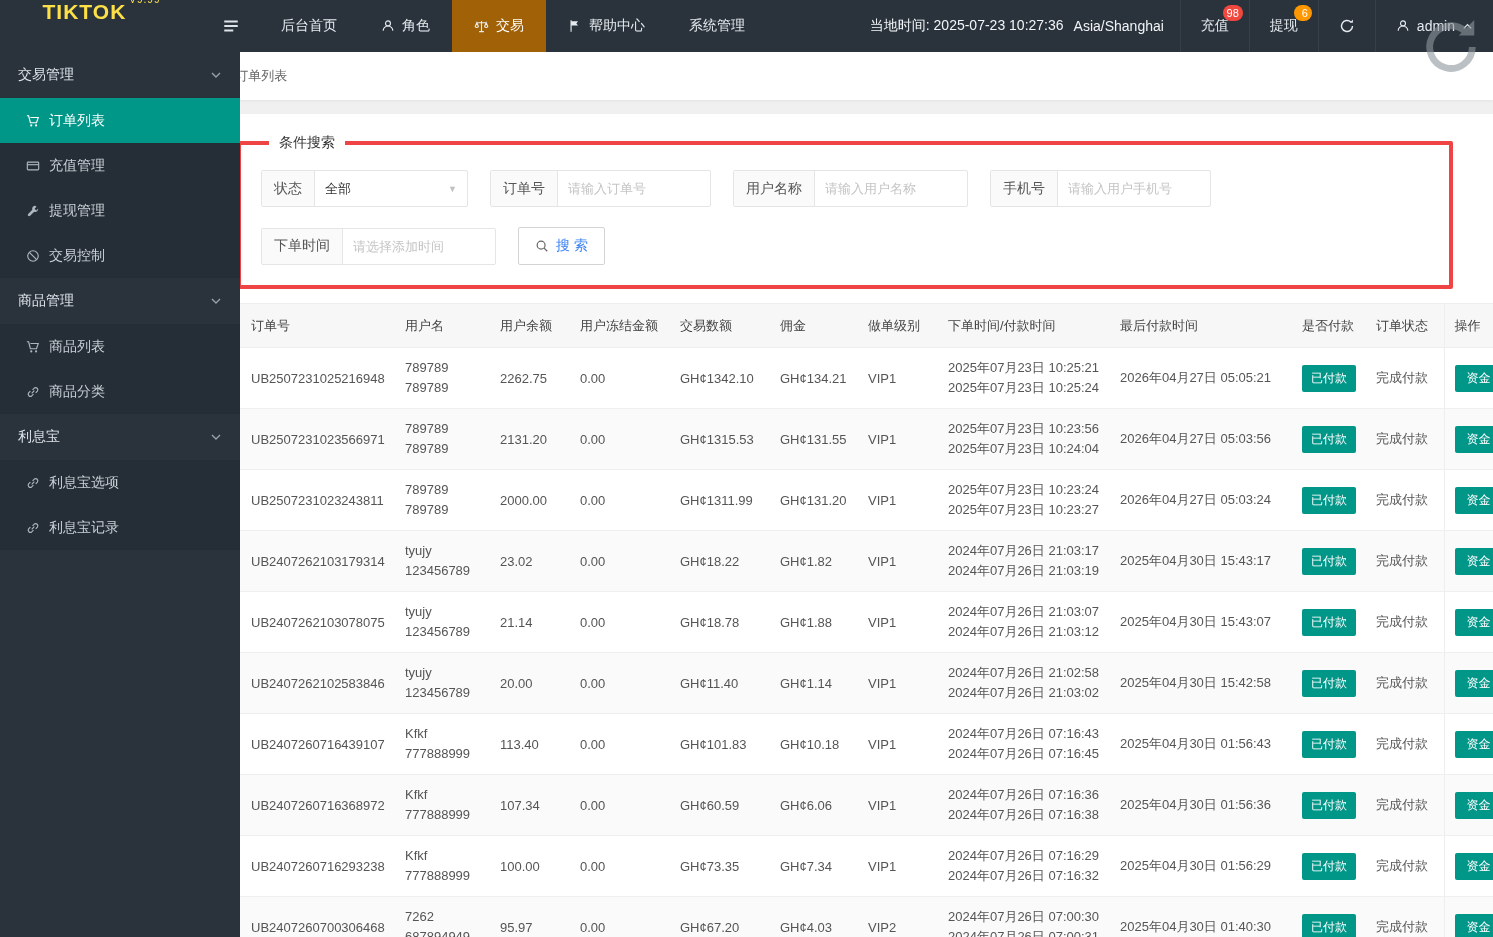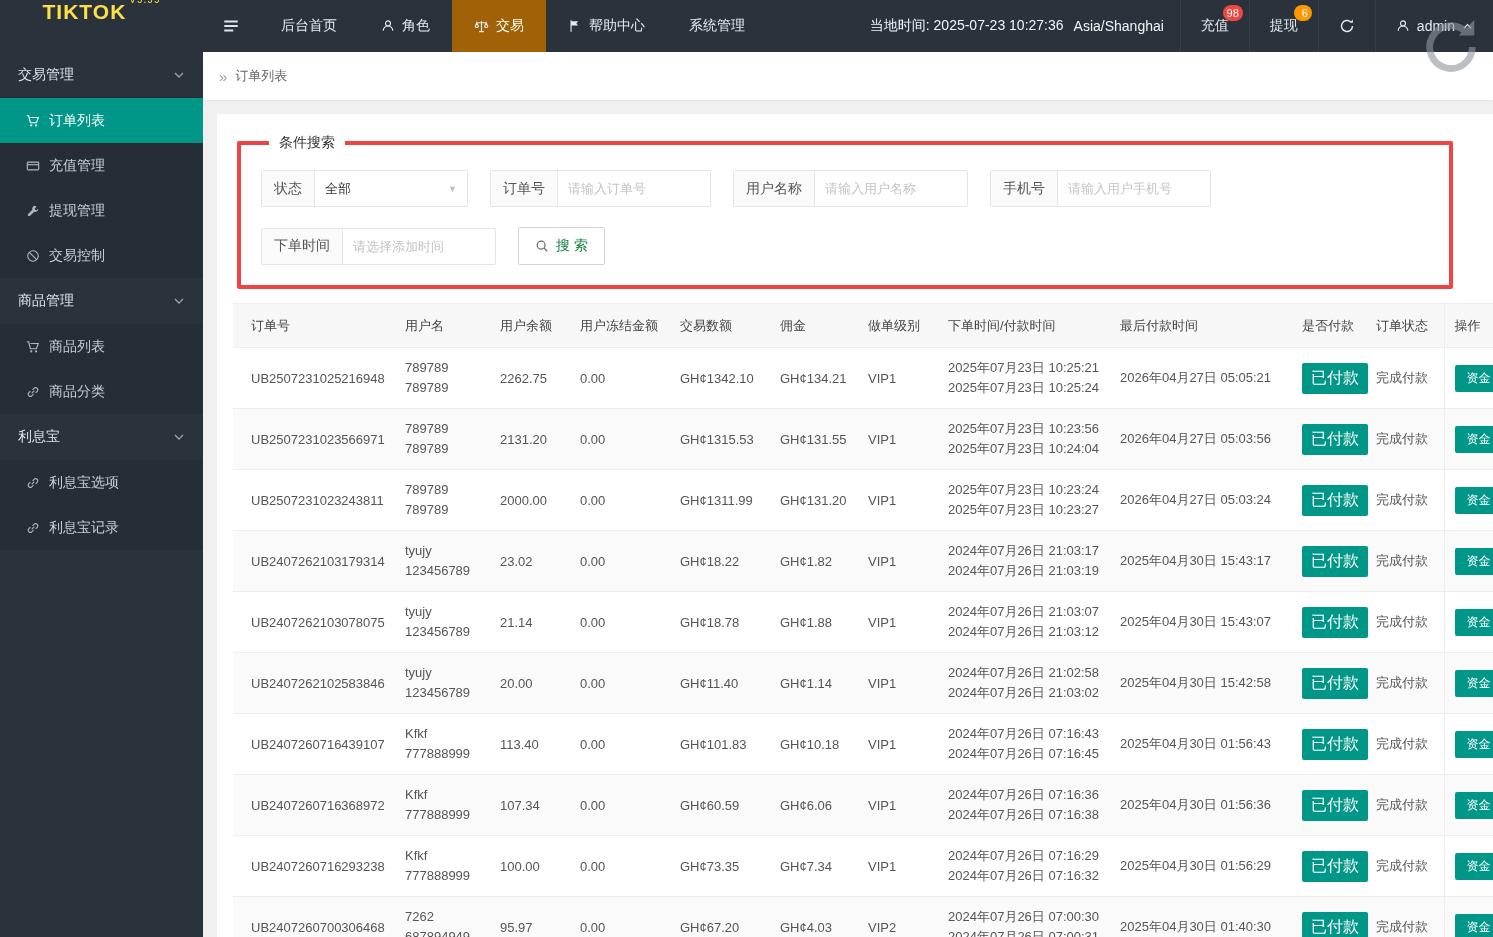--- a/index.html
+++ b/index.html
@@ -26,21 +26,21 @@
   .badge { position:absolute; top:5px; right:6px; min-width:18px; height:16px; border-radius:8px;
     font-size:11px; line-height:16px; text-align:right; padding:0 4px; color:#fff; }
   .badge.red { background:#f0483e; }
   .badge.orange { background:#ff9800; }
   .admin-item { display:flex; align-items:center; gap:7px; }
 
   
   .watermark { position:absolute; left:1420px; top:16px; z-index:50; color:#8f979d; opacity:.6; pointer-events:none; }
 
   
-  .sidebar { position:absolute; top:52px; left:0; width:203px; bottom:0; background:#2a323c; z-index:30; }
+  .sidebar { position:absolute; top:52px; left:0; width:240px; bottom:0; background:#2a323c; z-index:30; }
   .group-title { height:46px; display:flex; align-items:center; padding:0 18px; font-size:14px;
     color:#dde3e8; cursor:pointer; }
   .group-title .chev { margin-left:auto; color:#98a1a9; }
   .submenu { background:#252d36; }
   .sub-item { height:45px; display:flex; align-items:center; gap:9px; padding-left:26px;
     font-size:14px; color:#c9d0d6; cursor:pointer; }
   .sub-item .ic { color:#aeb7bf; }
   .sub-item.active { background:#009688; color:#fff; }
   .sub-item.active .ic { color:#fff; }
 
@@ -58,36 +58,36 @@
   .search-row { display:flex; align-items:center; gap:22px; }
   .search-row + .search-row { margin-top:20px; }
   .input-group { display:flex; height:37px; border:1px solid #e5e5e5; border-radius:2px; background:#fff; }
   .input-label { background:#fafafa; border-right:1px solid #e5e5e5; display:flex; align-items:center;
     padding:0 12px; font-size:14px; color:#555; white-space:nowrap; }
   .input-group input { border:none; outline:none; padding:0 10px; font-size:13px; width:152px; color:#333; background:transparent; }
   .input-group input::placeholder { color:#c4c4c4; }
   .select-box { display:flex; align-items:center; width:152px; padding:0 10px; font-size:13px; color:#333; cursor:pointer; }
   .select-box .sel-chev { margin-left:auto; color:#c0c0c0; font-size:9px; }
   .search-btn { height:38px; display:inline-flex; align-items:center; gap:7px; padding:0 16px;
-    background:#fff; border:1px solid #d4d4d4; border-radius:2px; font-size:14px; color:#15803d; cursor:pointer;
+    background:#fff; border:1px solid #d4d4d4; border-radius:2px; font-size:14px; color:#3b82f6; cursor:pointer;
     font-family:inherit; }
   .search-btn .ic { color:#666; }
 
   
   .table-wrap { margin-top:14px; width:1493px; }
   table { border-collapse:collapse; table-layout:fixed; width:1301px; }
   thead th { background:#f7f7f7; height:44px; font-weight:normal; font-size:13px; color:#444;
     text-align:left; padding:0 10px; border-top:1px solid #eee; border-bottom:1px solid #eee; white-space:nowrap; }
   tbody td { font-size:13px; color:#555; padding:10px 10px; border-bottom:1px solid #efefef;
     vertical-align:middle; white-space:nowrap; }
   tbody tr { height:61px; }
   tbody tr:nth-child(even) { background:#fafafa; }
   th.first, td.first { padding-left:18px; }
   .cell-line { line-height:20px; min-height:20px; }
-  .badge-paid { display:inline-block; background:#009688; color:#fff; font-size:16px;
+  .badge-paid { display:inline-block; background:#009688; color:#fff; font-size:12px;
     padding:5px 9px; border-radius:2px; }
   .btn-action { display:inline-block; background:#009688; color:#fff; font-size:12px;
     padding:5px 12px; border-radius:2px; cursor:pointer; }
   .badge-paid:empty, .btn-action:empty { display:none; }
   th.col-action, td.col-action { border-left:1px solid #eee; }
 </style>
 </head>
 <body>
 
 <header class="topbar">

